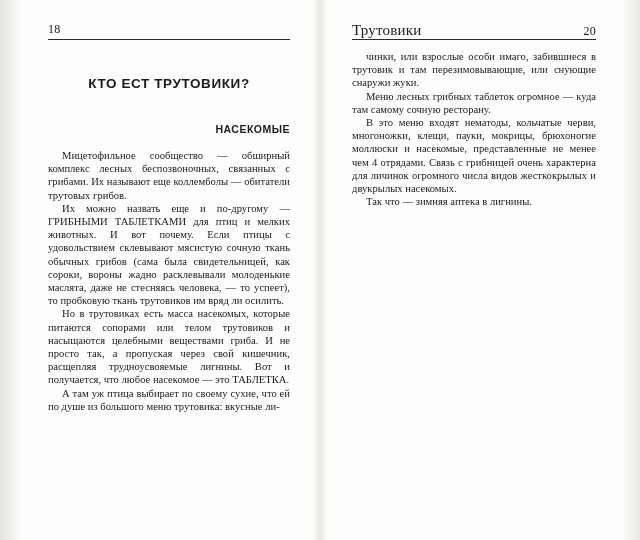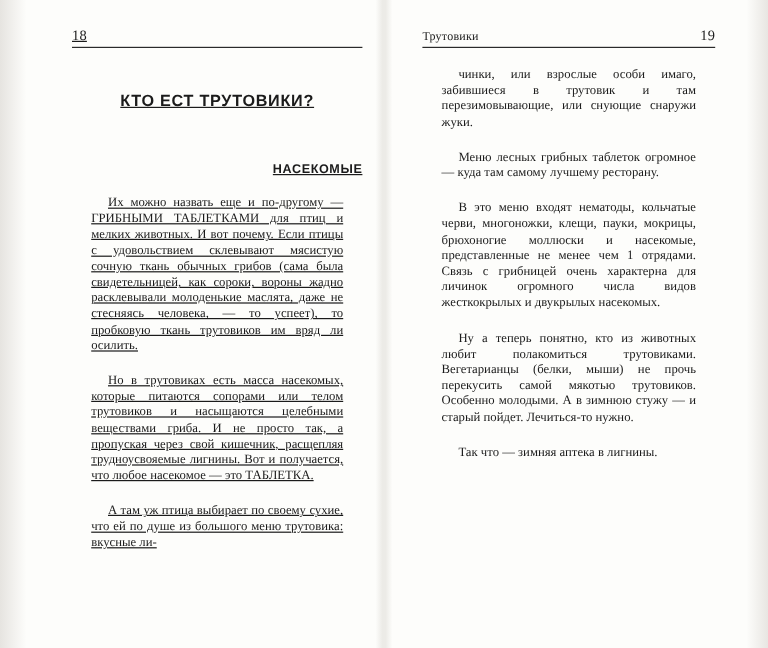--- a/index.html
+++ b/index.html
@@ -42,67 +42,67 @@
     background: linear-gradient(to right, #fdfdfb, #ecebe7 40%, #ecebe7 60%, #fdfdfb);
     pointer-events: none;
   }
 
   .leaf {
     position: absolute;
     top: 0;
     height: 540px;
     box-sizing: border-box;
   }
-  .leaf-left  { left: 34px;  width: 292px; padding: 22px 24px 20px 26px; text-decoration: underline; }
+  .leaf-left  { left: 22px;  width: 292px; padding: 22px 24px 20px 26px; }
   .leaf-right { left: 330px; width: 292px; padding: 22px 26px 20px 22px; }
 
   .runhead {
     display: flex;
     align-items: baseline;
     font-size: 11.5px;
     letter-spacing: 0.2px;
     height: 16px;
   }
   .runhead .folio { font-size: 12px; }
   .runhead .title {
     flex: 1;
     text-align: center;
-    font-size: 10px;
+    font-size: 15px;
   }
   .runhead.left  .title { text-align: left; padding-left: 6px; }
   .runhead.right .title { text-align: left; padding-left: 0px; }
   .rule {
     border-bottom: 1px solid #2a2a2a;
     margin-top: 1px;
     margin-bottom: 10px;
   }
 
   h1.chapter {
     font-family: "Liberation Sans", sans-serif;
     font-size: 13.5px;
     font-weight: bold;
     text-align: center;
     letter-spacing: 0.6px;
-    margin: 36px 0 44px 0;
+    margin: 36px 0 32px 0;
   }
   h2.section {
     font-family: "Liberation Sans", sans-serif;
     font-size: 10.5px;
     font-weight: bold;
     text-align: right;
     letter-spacing: 0.5px;
     margin: 26px 0 14px 0;
   }
 
   p.body {
     font-size: 10.6px;
     line-height: 13.2px;
     text-align: justify;
     text-indent: 14px;
-    margin: 16px;
+    margin: 0;
     hyphens: auto;
     -webkit-hyphens: auto;
   }
   p.body + p.body { margin-top: 0; }
 </style>
 </head>
 <body>
 
 <div class="page">
 
@@ -112,34 +112,34 @@
     <div class="runhead left">
       <span class="folio">18</span>
       <span class="title"></span>
     </div>
     <div class="rule"></div>
 
     <h1 class="chapter">КТО ЕСТ ТРУТОВИКИ?</h1>
 
     <h2 class="section">НАСЕКОМЫЕ</h2>
 
+    <p class="body">Мицетофильное сообщество — обширный комплекс лесных беспозвоночных, связанных с грибами. Их называют еще коллемболы — обитатели трутовых грибов.</p>
     <p class="body">Их можно назвать еще и по-другому — ГРИБНЫМИ ТАБЛЕТКАМИ для птиц и мелких животных. И вот почему. Если птицы с удовольствием склевывают мясистую сочную ткань обычных грибов (сама была свидетельницей, как сороки, вороны жадно расклевывали молоденькие маслята, даже не стесняясь человека, — то успеет), то пробковую ткань трутовиков им вряд ли осилить.</p>
     <p class="body">Но в трутовиках есть масса насекомых, которые питаются сопорами или телом трутовиков и насыщаются целебными веществами гриба. И не просто так, а пропуская через свой кишечник, расщепляя трудноусвояемые лигнины. Вот и получается, что любое насекомое — это ТАБЛЕТКА.</p>
     <p class="body">А там уж птица выбирает по своему сухие, что ей по душе из большого меню трутовика: вкусные ли-</p>
   </div>
 
   <div class="leaf leaf-right">
     <div class="runhead right">
       <span class="title">Трутовики</span>
-      <span class="folio">19</span>
+      <span class="folio">20</span>
     </div>
     <div class="rule"></div>
 
     <p class="body">чинки, или взрослые особи имаго, забившиеся в трутовик и там перезимовывающие, или снующие снаружи жуки.</p>
-    <p class="body">Меню лесных грибных таблеток огромное — куда там самому лучшему ресторану.</p>
-    <p class="body">В это меню входят нематоды, кольчатые черви, многоножки, клещи, пауки, мокрицы, брюхоногие моллюски и насекомые, представленные не менее чем 1 отрядами. Связь с грибницей очень характерна для личинок огромного числа видов жесткокрылых и двукрылых насекомых.</p>
+    <p class="body">Меню лесных грибных таблеток огромное — куда там самому сочную ресторану.</p>
+    <p class="body">В это меню входят нематоды, кольчатые черви, многоножки, клещи, пауки, мокрицы, брюхоногие моллюски и насекомые, представленные не менее чем 4 отрядами. Связь с грибницей очень характерна для личинок огромного числа видов жесткокрылых и двукрылых насекомых.</p>
 
 
-    <p class="body">Ну а теперь понятно, кто из животных любит полакомиться трутовиками. Вегетарианцы (белки, мыши) не прочь перекусить самой мякотью трутовиков. Особенно молодыми. А в зимнюю стужу — и старый пойдет. Лечиться-то нужно.</p>
     <p class="body">Так что — зимняя аптека в лигнины.</p>
   </div>
 
 </div>
 
 </body></html>

